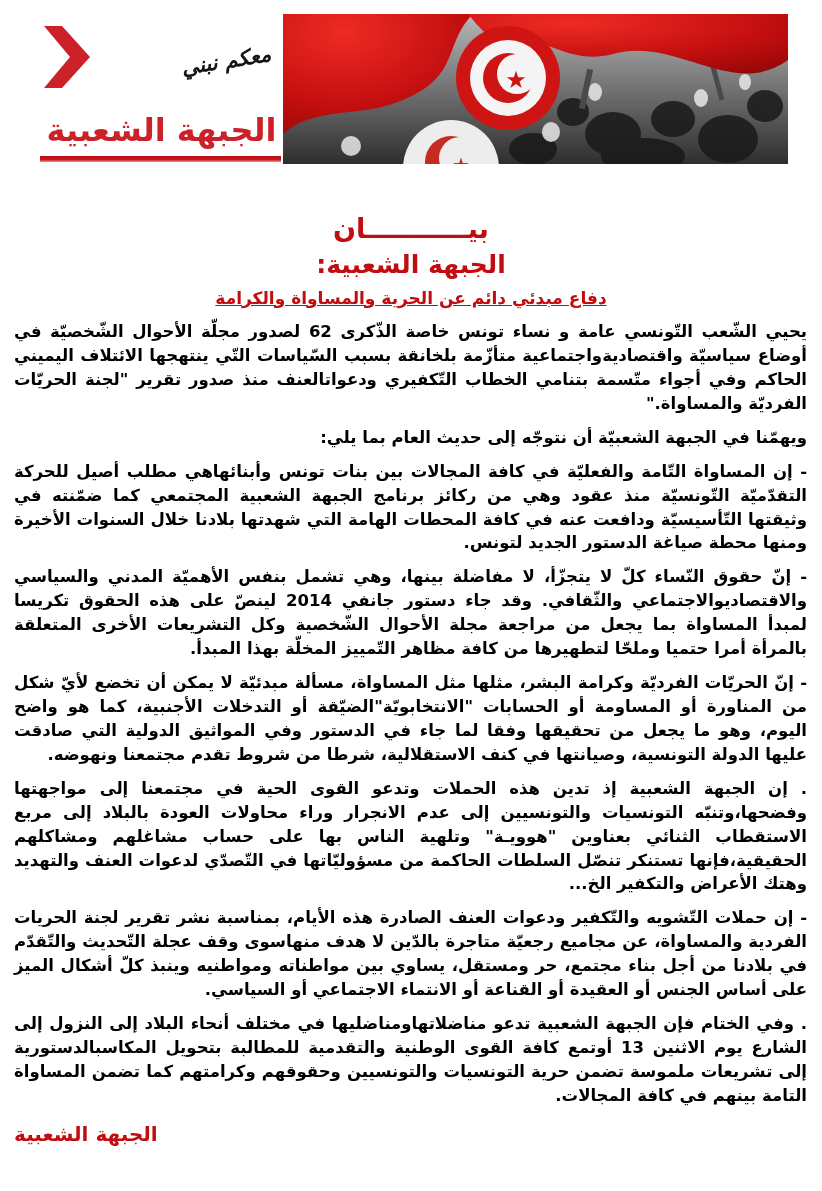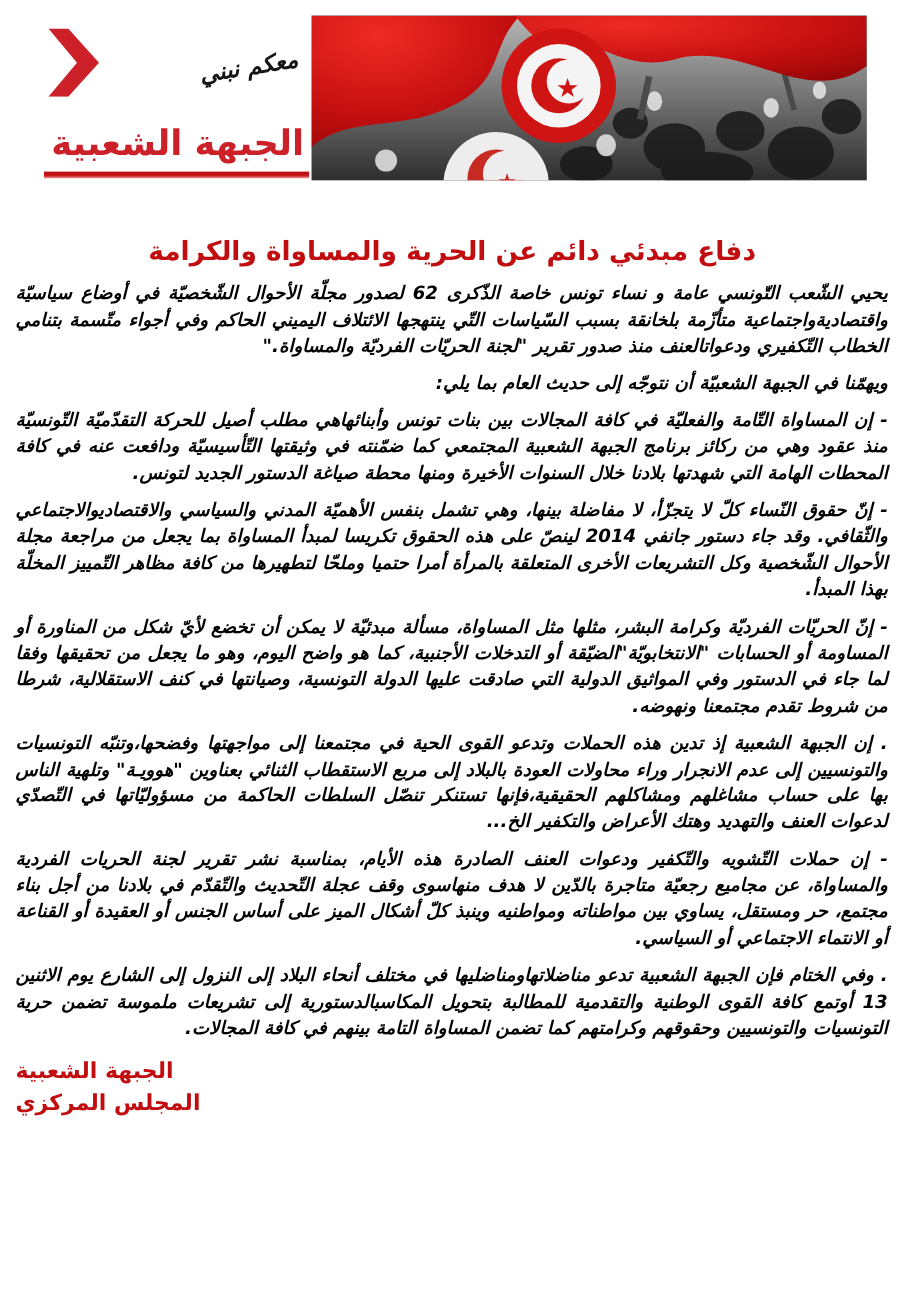--- a/index.html
+++ b/index.html
@@ -24,25 +24,25 @@
     direction:rtl;white-space:nowrap;letter-spacing:-1px;
   }
   .logo-underline{
     position:absolute;left:0;right:2px;bottom:10px;height:6px;
     background:linear-gradient(180deg,#c01015 0%,#c01015 55%,#ef9090 100%);
   }
   
   .title-block{margin-top:42px;text-align:center;color:#c20d10;font-weight:bold;direction:rtl;}
   .title-kicker{font-size:27px;line-height:1.1;}
   .title-org{font-size:25px;line-height:1.2;margin-top:6px;}
-  .title-sub{font-size:24px;line-height:1.2;margin-top:8px;}
+  .title-sub{font-size:17px;line-height:1.2;margin-top:8px;text-decoration:underline;}
   
   .content{
     direction:rtl;text-align:justify;padding:12px 15px 0 14px;
-    font-size:16.5px;font-weight:bold;color:#000;line-height:1.45;font-style:italic;
+    font-size:16.5px;font-weight:bold;color:#000;line-height:1.45;
   }
   .content p{margin:0 0 10px 0;}
   
   .signature{
     color:#c20d10;font-weight:bold;font-size:20px;line-height:1.45;
     direction:rtl;text-align:left;padding:2px 0 0 14px;
   }
 </style>
 </head>
 <body>
@@ -104,30 +104,31 @@
     <svg class="chevron" width="46" height="62" viewBox="0 0 46 62" xmlns="http://www.w3.org/2000/svg">
       <polygon points="0,0 18,0 46,31 18,62 0,62 26,31" fill="#cc2129"></polygon>
     </svg>
     <div class="slogan">معكم نبني</div>
     <div class="logo-text">الجبهة الشعبية</div>
     <div class="logo-underline"></div>
   </div>
 </div>
 
 <div class="title-block">
+  <div class="title-kicker">بيـــــــــــان</div>
+  <div class="title-org">الجبهة الشعبية:</div>
   <div class="title-sub">دفاع مبدئي دائم عن الحرية والمساواة والكرامة</div>
 </div>
 
 <div class="content">
   <p>يحيي الشّعب التّونسي عامة و نساء تونس خاصة الذّكرى 62 لصدور مجلّة الأحوال الشّخصيّة في أوضاع سياسيّة واقتصاديةواجتماعية متأزّمة بلخانقة بسبب السّياسات التّي ينتهجها الائتلاف اليميني الحاكم وفي أجواء متّسمة بتنامي الخطاب التّكفيري ودعواتالعنف منذ صدور تقرير "لجنة الحريّات الفرديّة والمساواة."</p>
   <p>ويهمّنا في الجبهة الشعبيّة أن نتوجّه إلى حديث العام بما يلي:</p>
   <p>- إن المساواة التّامة والفعليّة في كافة المجالات بين بنات تونس وأبنائهاهي مطلب أصيل للحركة التقدّميّة التّونسيّة منذ عقود وهي من ركائز برنامج الجبهة الشعبية المجتمعي كما ضمّنته في وثيقتها التّأسيسيّة ودافعت عنه في كافة المحطات الهامة التي شهدتها بلادنا خلال السنوات الأخيرة ومنها محطة صياغة الدستور الجديد لتونس.</p>
   <p>- إنّ حقوق النّساء كلّ لا يتجزّأ، لا مفاضلة بينها، وهي تشمل بنفس الأهميّة المدني والسياسي والاقتصاديوالاجتماعي والثّقافي. وقد جاء دستور جانفي 2014 لينصّ على هذه الحقوق تكريسا لمبدأ المساواة بما يجعل من مراجعة مجلة الأحوال الشّخصية وكل التشريعات الأخرى المتعلقة بالمرأة أمرا حتميا وملحّا لتطهيرها من كافة مظاهر التّمييز المخلّة بهذا المبدأ.</p>
   <p>- إنّ الحريّات الفرديّة وكرامة البشر، مثلها مثل المساواة، مسألة مبدئيّة لا يمكن أن تخضع لأيّ شكل من المناورة أو المساومة أو الحسابات "الانتخابويّة"الضيّقة أو التدخلات الأجنبية، كما هو واضح اليوم، وهو ما يجعل من تحقيقها وفقا لما جاء في الدستور وفي المواثيق الدولية التي صادقت عليها الدولة التونسية، وصيانتها في كنف الاستقلالية، شرطا من شروط تقدم مجتمعنا ونهوضه.</p>
   <p>. إن الجبهة الشعبية إذ تدين هذه الحملات وتدعو القوى الحية في مجتمعنا إلى مواجهتها وفضحها،وتنبّه التونسيات والتونسيين إلى عدم الانجرار وراء محاولات العودة بالبلاد إلى مربع الاستقطاب الثنائي بعناوين "هوويـة" وتلهية الناس بها على حساب مشاغلهم ومشاكلهم الحقيقية،فإنها تستنكر تنصّل السلطات الحاكمة من مسؤوليّاتها في التّصدّي لدعوات العنف والتهديد وهتك الأعراض والتكفير الخ...</p>
   <p>- إن حملات التّشويه والتّكفير ودعوات العنف الصادرة هذه الأيام، بمناسبة نشر تقرير لجنة الحريات الفردية والمساواة، عن مجاميع رجعيّة متاجرة بالدّين لا هدف منهاسوى وقف عجلة التّحديث والتّقدّم في بلادنا من أجل بناء مجتمع، حر ومستقل، يساوي بين مواطناته ومواطنيه وينبذ كلّ أشكال الميز على أساس الجنس أو العقيدة أو القناعة أو الانتماء الاجتماعي أو السياسي.</p>
   <p>. وفي الختام فإن الجبهة الشعبية تدعو مناضلاتهاومناضليها في مختلف أنحاء البلاد إلى النزول إلى الشارع يوم الاثنين 13 أوتمع كافة القوى الوطنية والتقدمية للمطالبة بتحويل المكاسبالدستورية إلى تشريعات ملموسة تضمن حرية التونسيات والتونسيين وحقوقهم وكرامتهم كما تضمن المساواة التامة بينهم في كافة المجالات.</p>
 </div>
 
 <div class="signature">
   <div>الجبهة الشعبية</div>
-  <div>المجلس المركزي</div>
 </div>
 
 </body></html>

